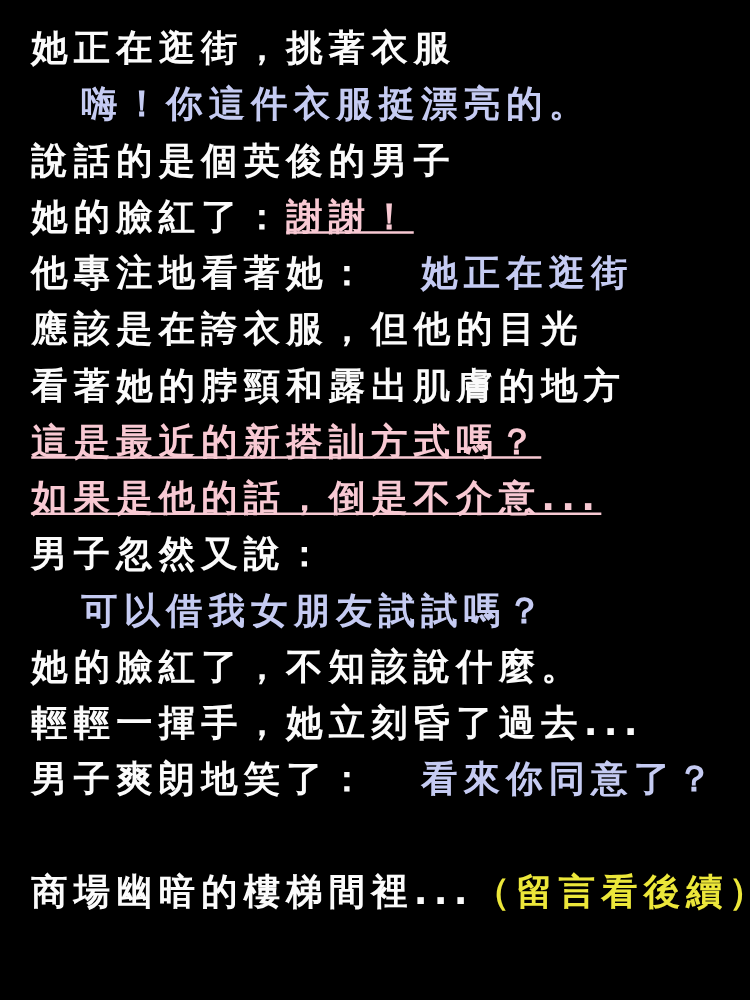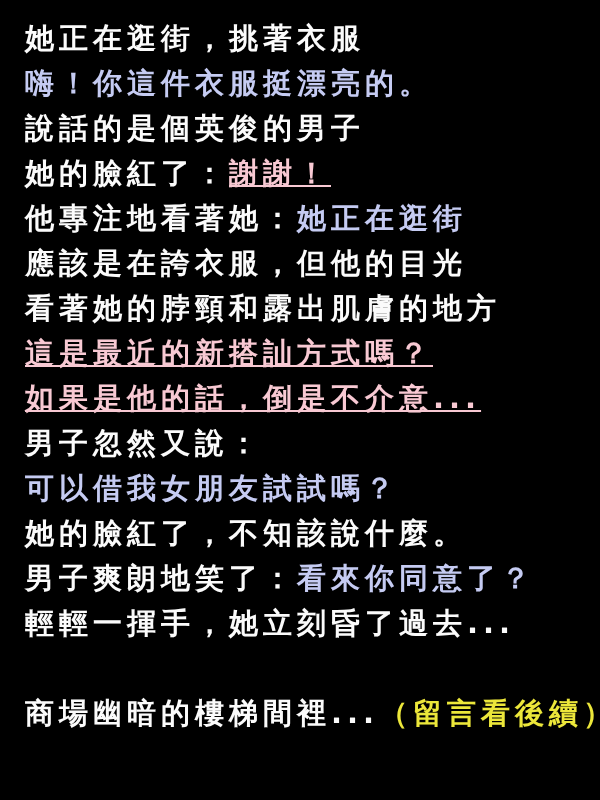--- a/index.html
+++ b/index.html
@@ -20,21 +20,21 @@
   .line {
     height: 45px;
     line-height: 45px;
     font-size: 29px;
     letter-spacing: 5px;
     white-space: nowrap;
     font-weight: bold;
   }
   .line.blank { height: 45px; }
   .seg-white    { color: #fbfbfb; margin-top: 31px; }
-  .seg-lavender { color: #c5cbf2; }
+  .seg-lavender { color: #c5cbf2; margin-left: 40px; }
   .seg-pink     { color: #f8c9d3; text-decoration: underline; }
   .seg-yellow   { color: #ece73a; }
 </style>
 </head>
 <body>
 
 <div class="page">
   <div class="line">
     <span class="seg-white">她正在逛街，挑著衣服</span>
   </div>
@@ -65,22 +65,22 @@
   <div class="line">
     <span class="seg-white">男子忽然又說：</span>
   </div>
   <div class="line">
     <span class="seg-lavender">可以借我女朋友試試嗎？</span>
   </div>
   <div class="line">
     <span class="seg-white">她的臉紅了，不知該說什麼。</span>
   </div>
   <div class="line">
-    <span class="seg-white">男子爽朗地笑了：</span><span class="seg-lavender">看來你同意了？</span>
+    <span class="seg-white">輕輕一揮手，她立刻昏了過去...</span>
   </div>
   <div class="line">
-    <span class="seg-white">輕輕一揮手，她立刻昏了過去...</span>
+    <span class="seg-white">男子爽朗地笑了：</span><span class="seg-lavender">看來你同意了？</span>
   </div>
   <div class="line blank"></div>
   <div class="line">
     <span class="seg-white">商場幽暗的樓梯間裡...</span><span class="seg-yellow">（留言看後續）</span>
   </div>
 </div>
 
 </body></html>

